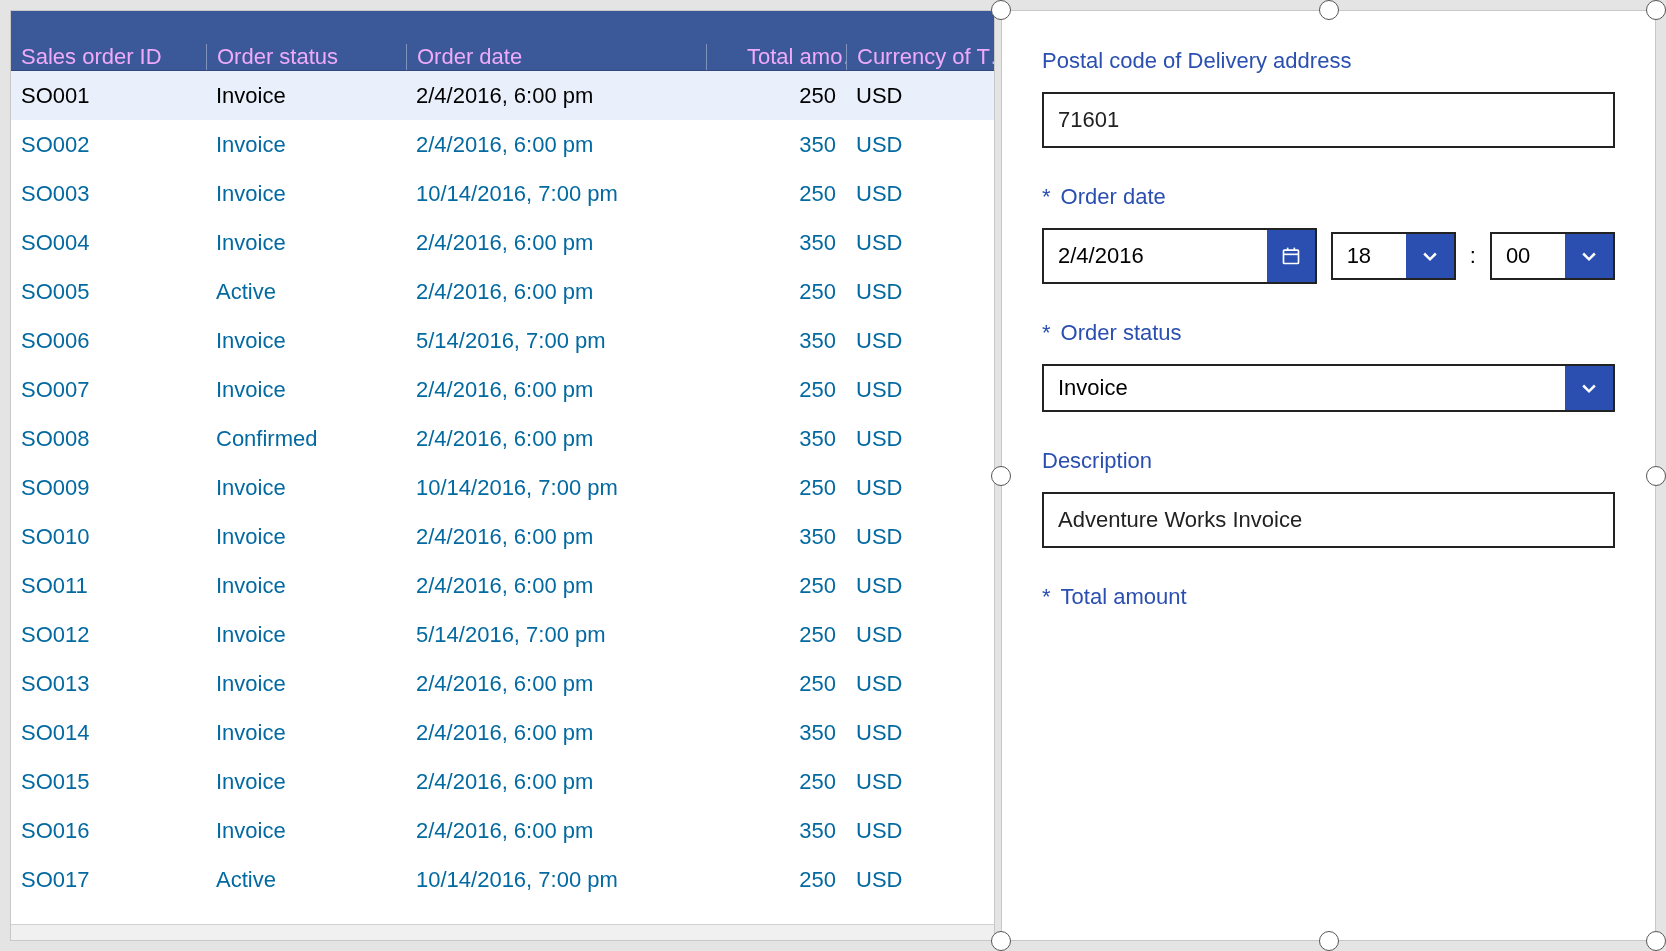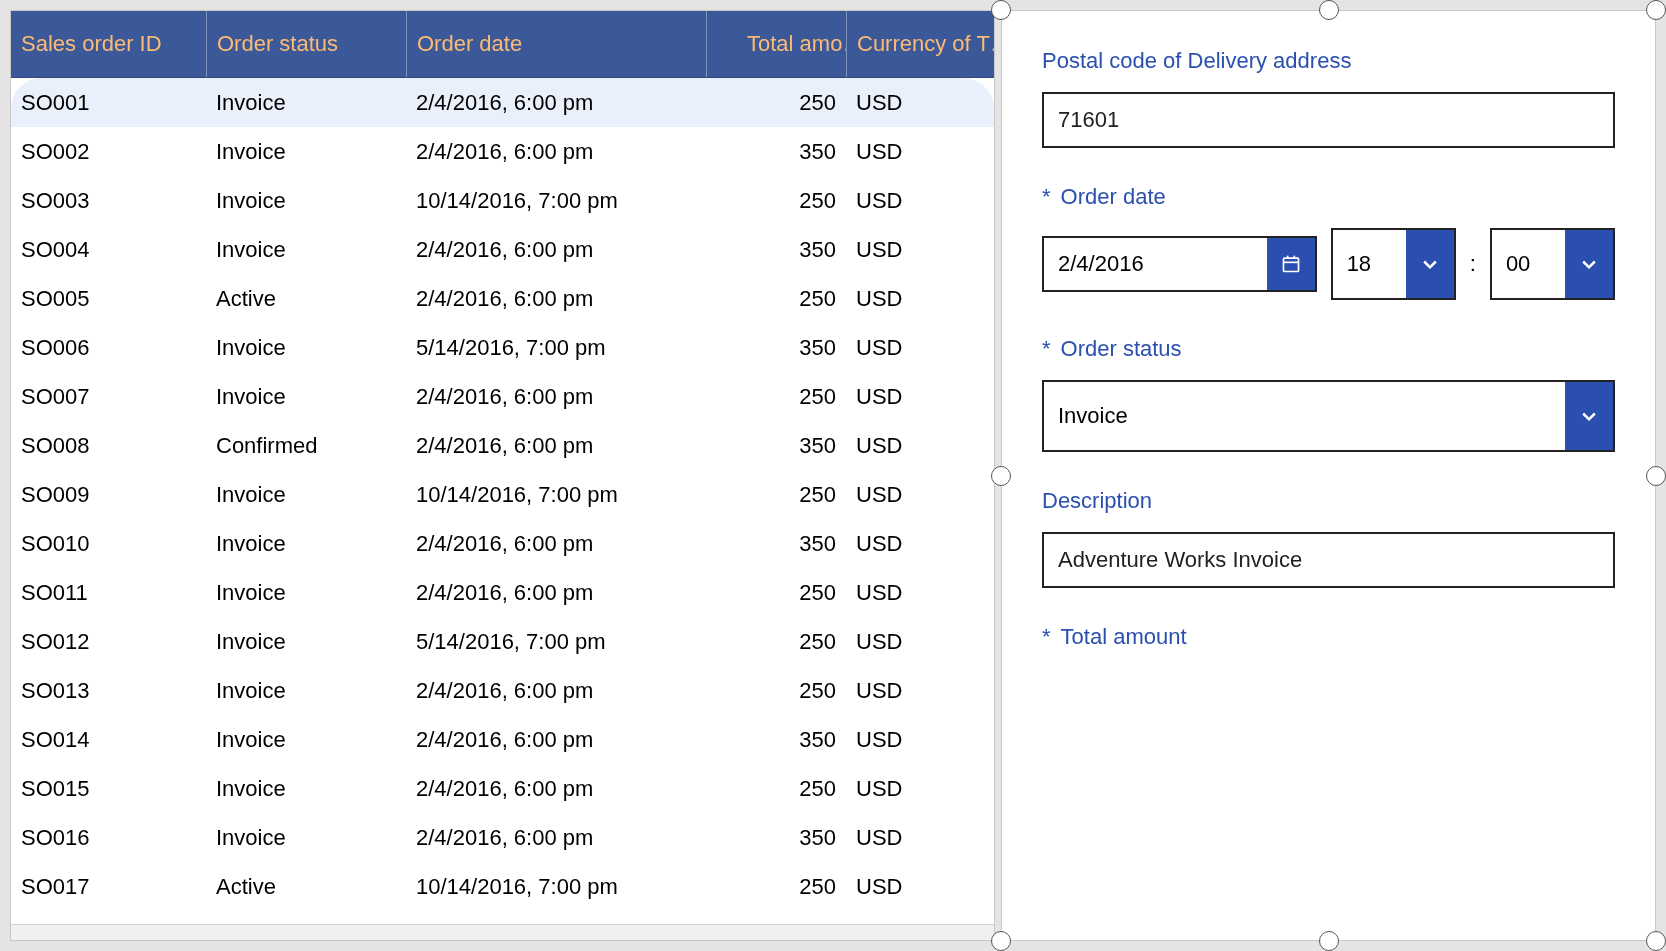--- a/index.html
+++ b/index.html
@@ -22,49 +22,49 @@
       flex: 0 0 985px;
       background: #fff;
       border: 1px solid #c8c8c8;
       display: flex;
       flex-direction: column;
       overflow: hidden;
     }
     .grid-header {
       display: flex;
       background: #3b5998;
-      color: #fdba74;
-      height: 67px;
+      color: #f0abfc;
+      height: 60px;
       font-size: 22px;
       font-weight: 400;
       border-bottom: 1px solid #2f477a;
+      align-items: flex-end;
     }
     .gh-col {
       display: flex;
       align-items: center;
       padding: 0 10px;
       border-left: 1px solid rgba(255,255,255,0.35);
       white-space: nowrap;
       overflow: hidden;
       text-overflow: ellipsis;
     }
     .gh-col:first-child { border-left: none; }
     .grid-body-wrap {
       flex: 1;
       overflow-y: scroll;
       overflow-x: hidden;
       position: relative;
-      border-radius: 31px;
     }
     .grid-body { }
     .grid-row {
       display: flex;
       height: 49px;
       font-size: 22px;
-      color: #000000;
+      color: #0369a1;
       align-items: center;
       cursor: pointer;
     }
     .grid-row.selected { background: #eaf0fb; color: #000; }
     .gr-cell {
       padding: 0 10px;
       white-space: nowrap;
       overflow: hidden;
       text-overflow: ellipsis;
     }
@@ -123,21 +123,21 @@
       width: 100%;
       background: #fff;
     }
     .ctrl-row { display: flex; gap: 14px; align-items: center; }
     .date-ctrl { display: flex; width: 290px; border: 2px solid #222; height: 56px; }
     .date-text { flex: 1; display: flex; align-items: center; padding: 0 14px; font-size: 22px; border-radius: 16px; }
     .cal-btn {
       width: 48px; background: #2a4fb0;
       display: flex; align-items: center; justify-content: center;
     }
-    .sel { display: flex; border: 2px solid #222; height: 72px; }
+    .sel { display: flex; border: 2px solid #222; height: 48px; }
     .sel-text { flex: 1; display: flex; align-items: center; padding: 0 14px; font-size: 22px; }
     .hour-sel { width: 132px; }
     .min-sel { width: 132px; text-align: right; }
     .colon { font-size: 22px; }
     .sel-caret {
       width: 48px; background: #2a4fb0;
       display: flex; align-items: center; justify-content: center;
     }
     .status-sel { width: 100%; }
 

